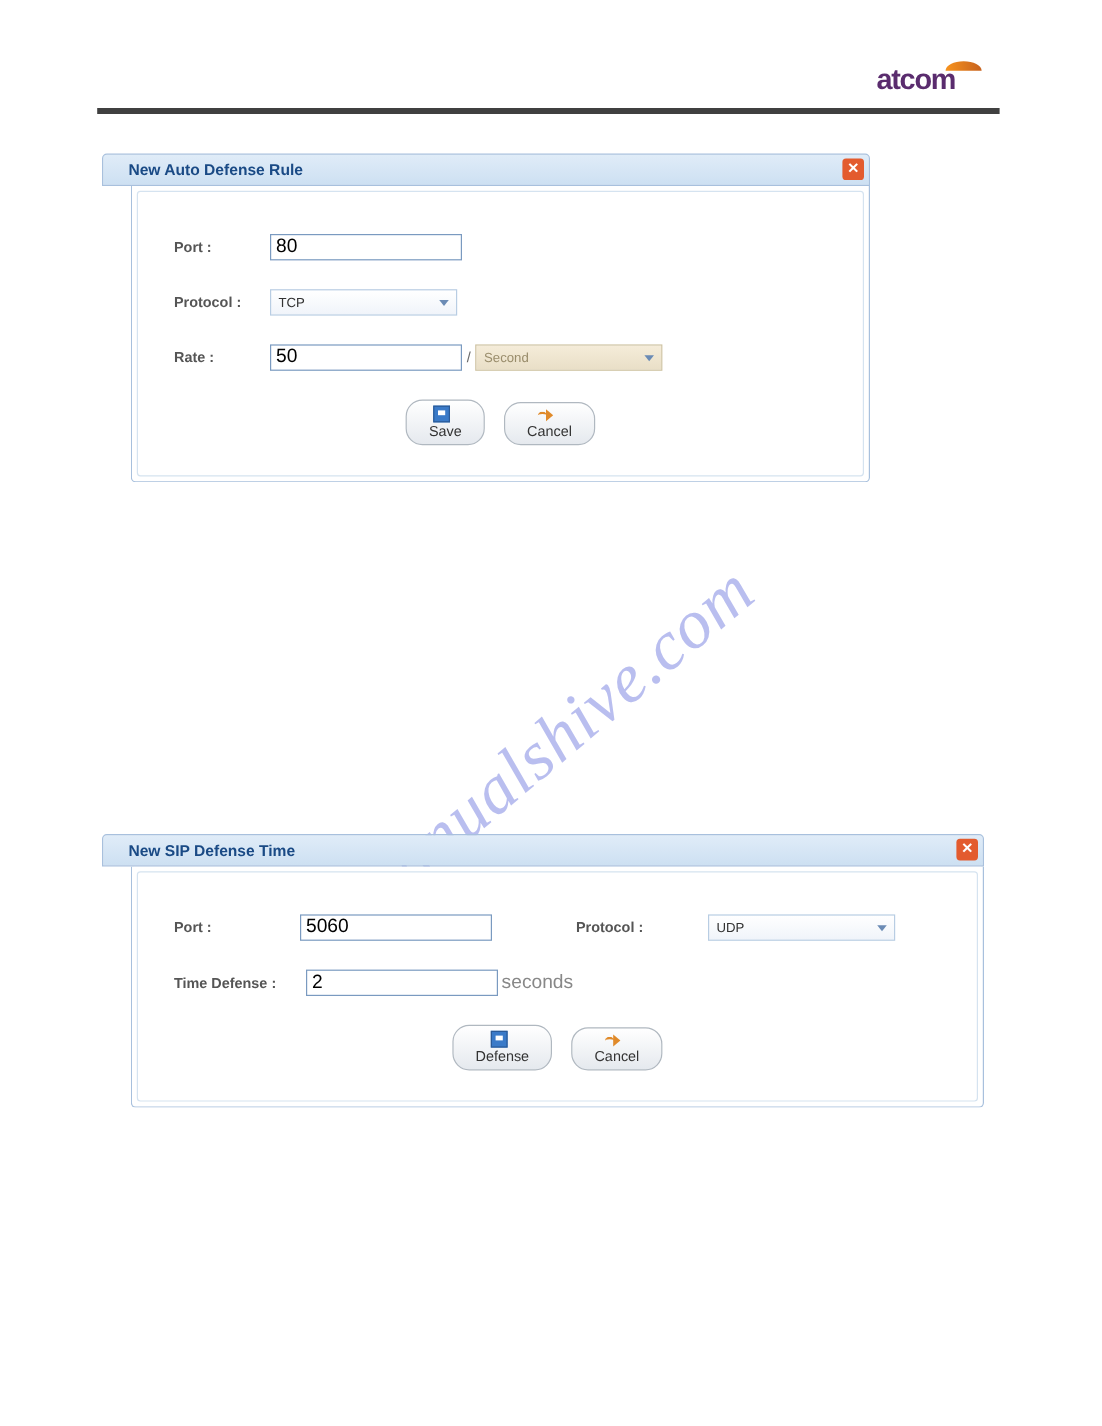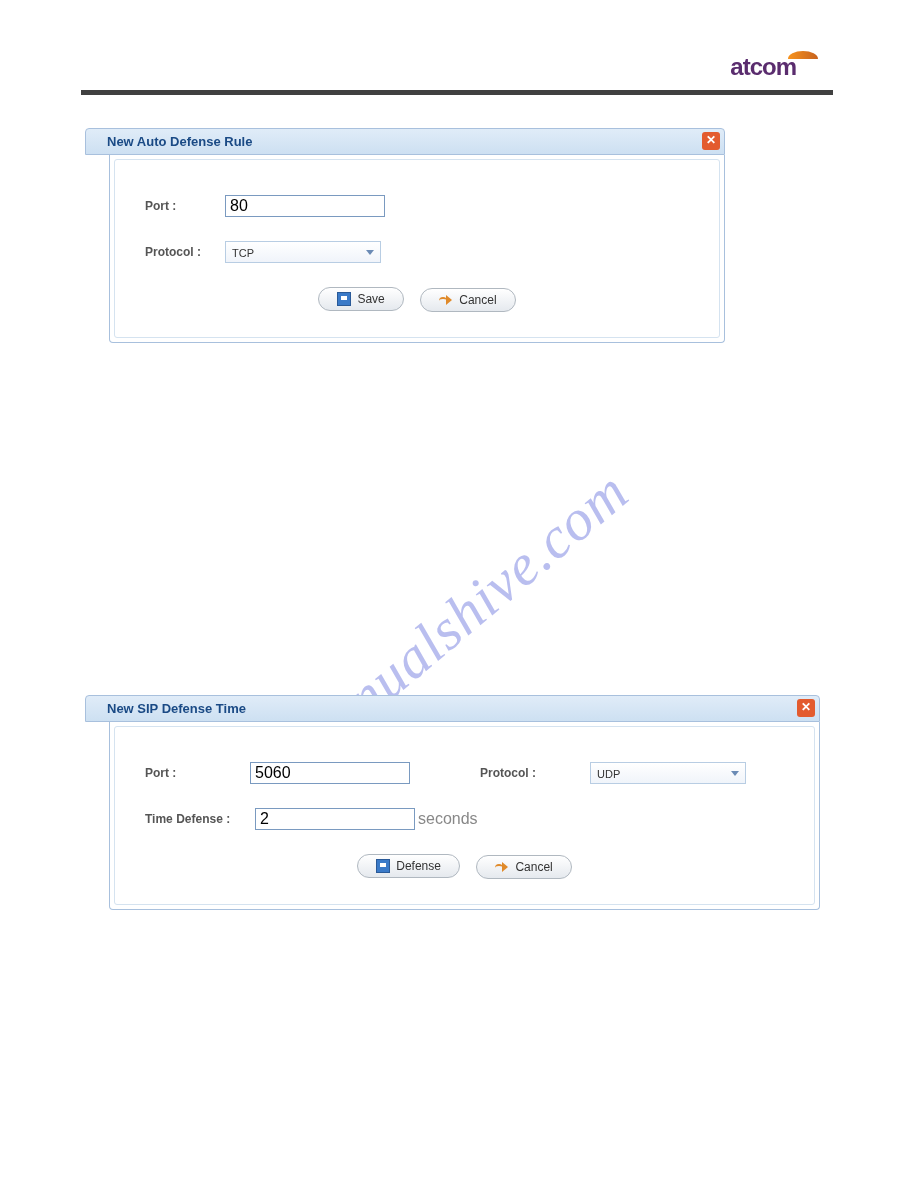--- a/index.html
+++ b/index.html
@@ -148,20 +148,21 @@
       display: inline-flex;
       align-items: center;
       border: 1px solid #b0b8c0;
       background: linear-gradient(#ffffff, #e5e9ee);
       border-radius: 14px;
       padding: 4px 18px;
       font-size: 12px;
       color: #333;
       margin: 0 6px;
       cursor: pointer;
+      flex-direction: column;
     }
     .btn-icon-save {
       width: 14px; height: 14px; background:#3a7ac8; border:1px solid #2a5a98;
       margin-right: 6px; position: relative;
     }
     .btn-icon-save::after { content:""; position:absolute; left:3px; top:3px; width:6px; height:4px; background:#fff; }
     .btn-icon-arrow {
       width: 14px; height: 12px; position: relative; margin-right: 6px;
     }
     .btn-icon-arrow::before {
@@ -210,20 +211,28 @@
         <input type="text" value="80" style="">
       </div>
 
       <div class="form-row">
         <span class="label">Protocol :</span>
         <div class="select">
           <span>TCP</span>
         </div>
       </div>
 
+      <div class="form-row">
+        <span class="label">Rate :</span>
+        <input type="text" value="50" style="">
+        <span class="slash">/</span>
+        <div class="select select-disabled">
+          <span>Second</span>
+        </div>
+      </div>
 
       <div class="btn-row">
         <span class="btn">
           <span class="btn-icon-save"></span>
           <span>Save</span>
         </span>
         <span class="btn">
           <span class="btn-icon-arrow"></span>
           <span>Cancel</span>
         </span>

